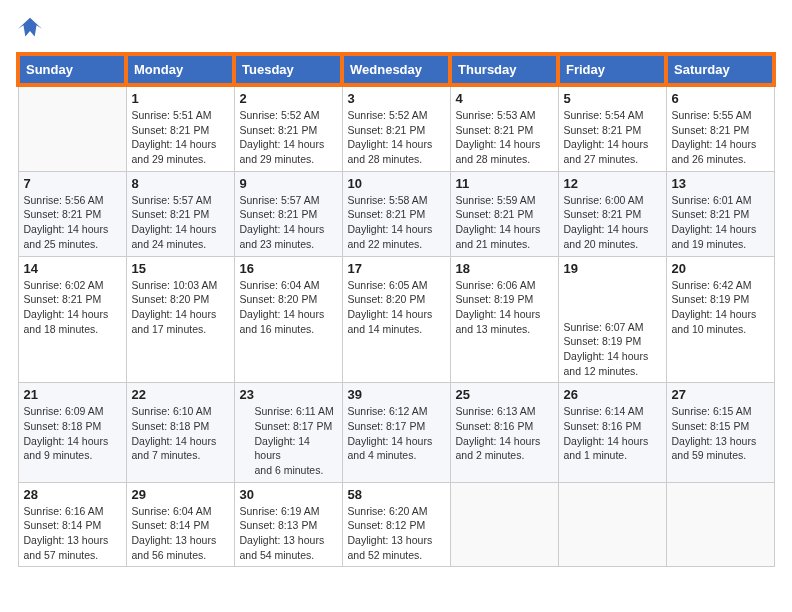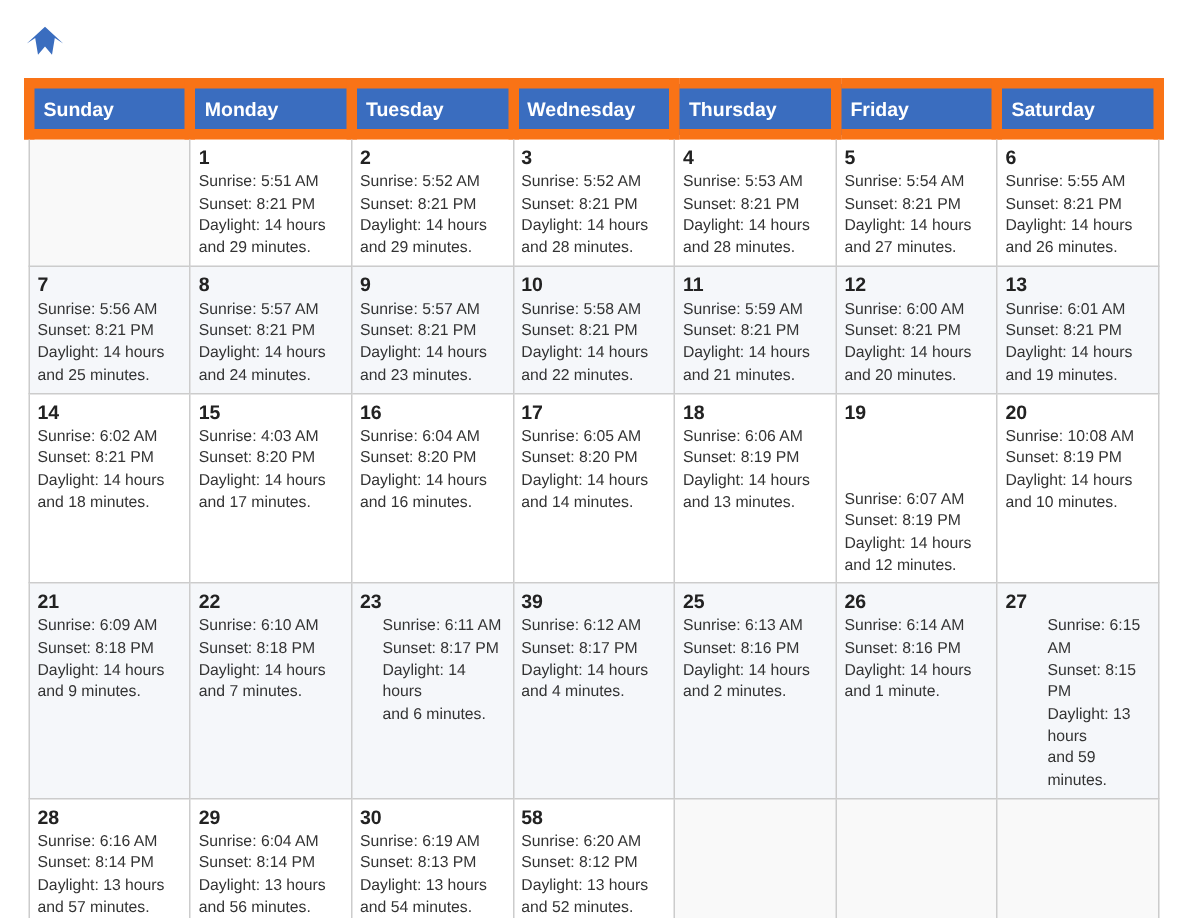--- a/index.html
+++ b/index.html
@@ -51,21 +51,21 @@
       border-collapse: collapse;
       font-size: 11px;
     }
     .calendar-table th {
       background-color: #3a6dbf;
       color: #fff;
       text-align: left;
       padding: 6px 6px;
       font-size: 13px;
       font-weight: bold;
-      border: 7px solid #f97316;
+      border: 4px solid #f97316;
     }
     .calendar-table td {
       border: 1px solid #ccc;
       vertical-align: top;
       padding: 4px 5px;
       width: 108px;
       min-height: 80px;
       background: #fff;
     }
     .calendar-table tr:nth-child(even) td {
@@ -218,21 +218,21 @@
       <tr>
         <td>
           <span class="day-num">14</span>
           <div class="day-info" style="white-space: pre-line;">Sunrise: 6:02 AM
 Sunset: 8:21 PM
 Daylight: 14 hours
 and 18 minutes.</div>
         </td>
         <td>
           <span class="day-num">15</span>
-          <div class="day-info" style="white-space: pre-line;">Sunrise: 4:03 AM
+          <div class="day-info" style="white-space: pre-line;">Sunrise: 10:03 AM
 Sunset: 8:20 PM
 Daylight: 14 hours
 and 17 minutes.</div>
         </td>
         <td>
           <span class="day-num">16</span>
           <div class="day-info" style="white-space: pre-line;">Sunrise: 6:04 AM
 Sunset: 8:20 PM
 Daylight: 14 hours
 and 16 minutes.</div>
@@ -253,21 +253,21 @@
         </td>
         <td>
           <span class="day-num">19</span>
           <div class="day-info" style="white-space: pre-line; margin-top: 44px;">Sunrise: 6:07 AM
 Sunset: 8:19 PM
 Daylight: 14 hours
 and 12 minutes.</div>
         </td>
         <td>
           <span class="day-num">20</span>
-          <div class="day-info" style="white-space: pre-line;">Sunrise: 10:08 AM
+          <div class="day-info" style="white-space: pre-line;">Sunrise: 6:42 AM
 Sunset: 8:19 PM
 Daylight: 14 hours
 and 10 minutes.</div>
         </td>
       </tr>
       <tr>
         <td>
           <span class="day-num">21</span>
           <div class="day-info" style="white-space: pre-line;">Sunrise: 6:09 AM
 Sunset: 8:18 PM
@@ -304,21 +304,21 @@
         </td>
         <td>
           <span class="day-num">26</span>
           <div class="day-info" style="white-space: pre-line;">Sunrise: 6:14 AM
 Sunset: 8:16 PM
 Daylight: 14 hours
 and 1 minute.</div>
         </td>
         <td>
           <span class="day-num">27</span>
-          <div class="day-info" style="white-space: pre-line; margin-left: 28px;">Sunrise: 6:15 AM
+          <div class="day-info" style="white-space: pre-line;">Sunrise: 6:15 AM
 Sunset: 8:15 PM
 Daylight: 13 hours
 and 59 minutes.</div>
         </td>
       </tr>
       <tr>
         <td>
           <span class="day-num">28</span>
           <div class="day-info" style="white-space: pre-line;">Sunrise: 6:16 AM
 Sunset: 8:14 PM

